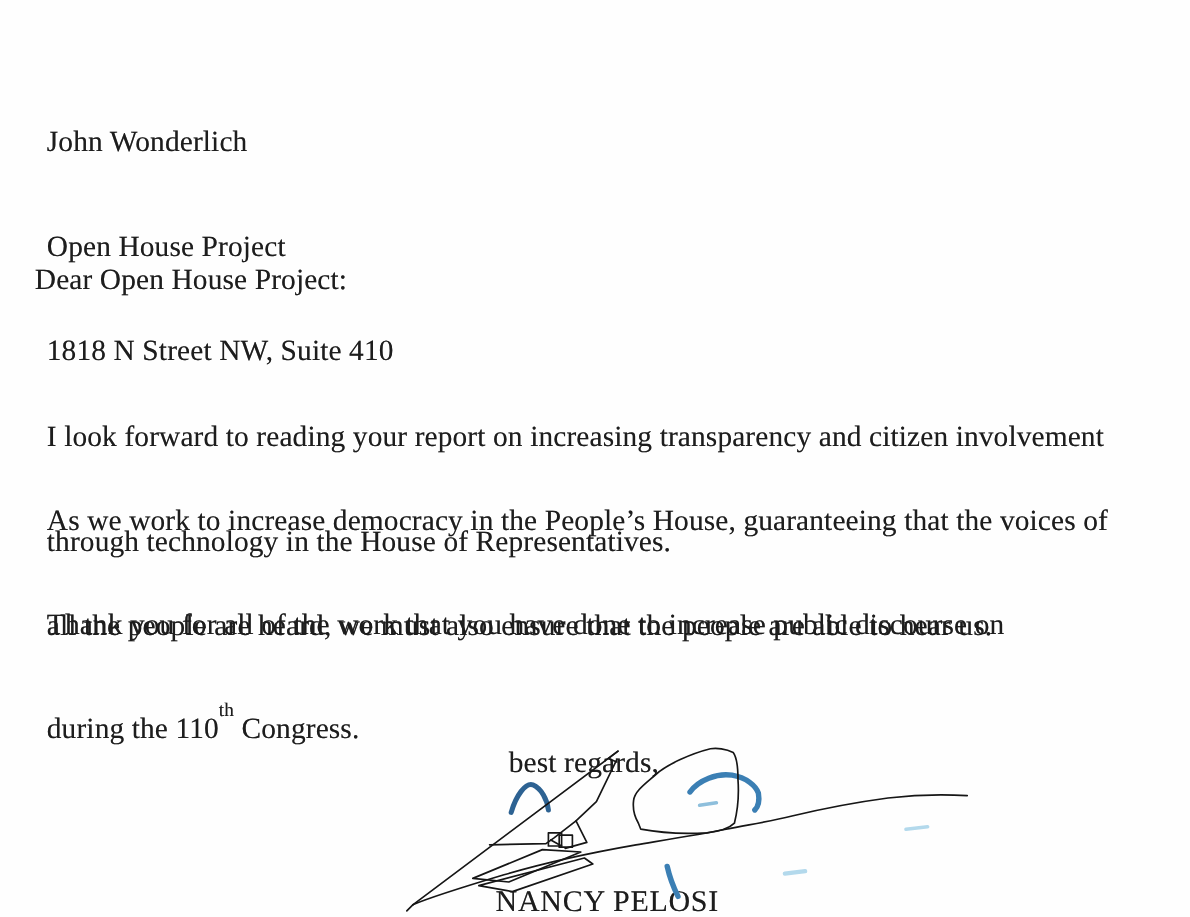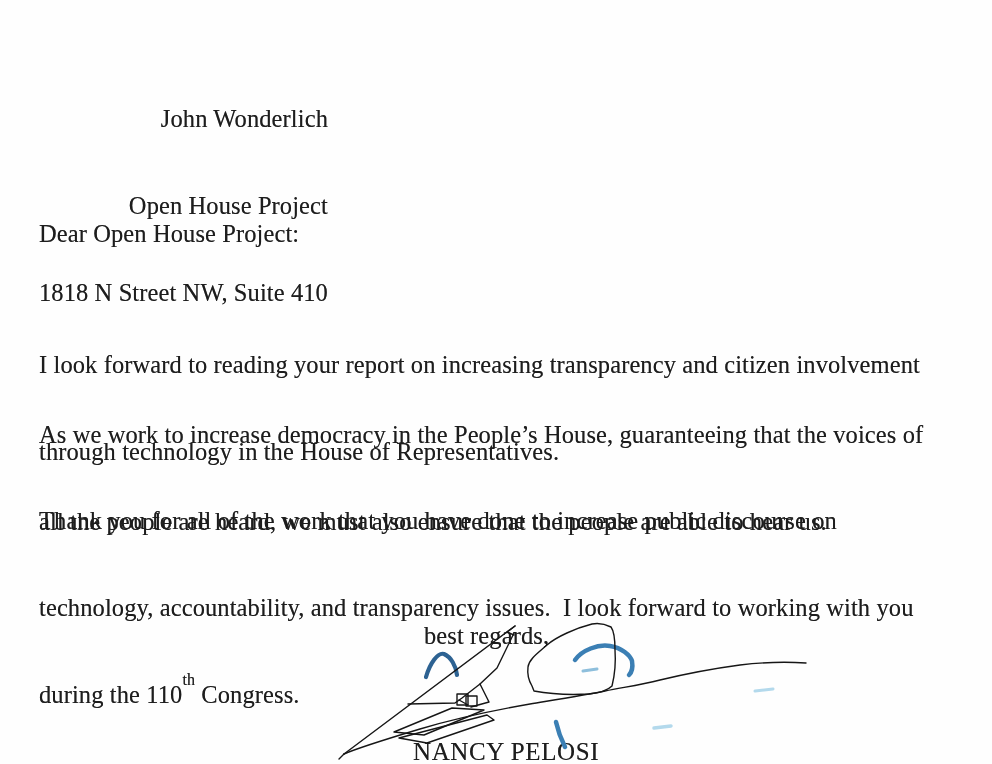--- a/index.html
+++ b/index.html
@@ -14,22 +14,22 @@
   }
   .block {
     position: absolute;
     font-size: 24.5px;
     line-height: 29px;
     white-space: pre;
     letter-spacing: 0.1px;
     text-shadow: 0 0 0.5px rgba(30,30,30,0.55);
   }
   .tline { white-space: pre; }
-  .recipient   { left: 39px; top: 46px; text-align: right; }
-  .salutation  { left: 39px; top: 219px; }
+  .recipient   { left: 39px; top: 46px; }
+  .salutation  { left: 29px; top: 219px; }
   .para-1      { left: 39px; top: 292px; }
   .para-2      { left: 39px; top: 362px; }
   .para-3      { left: 39px; top: 448px; }
   .closing     { left: 424px; top: 621px; }
   .signer      { left: 413px; top: 737px; font-size: 25px; line-height: 30px; letter-spacing: 0.6px; }
   sup.ord {
     font-size: 16px;
     line-height: 0;
     position: relative;
     top: -9px;
@@ -58,21 +58,20 @@
     <div class="tline">through technology in the House of Representatives.</div>
   </div>
 
   <div class="block para-2">
     <div class="tline">As we work to increase democracy in the People’s House, guaranteeing that the voices of</div>
     <div class="tline">all the people are heard, we must also ensure that the people are able to hear us.</div>
   </div>
 
   <div class="block para-3">
     <div class="tline">Thank you for all of the work that you have done to increase public discourse on</div>
-    <div class="tline">technology, accountability, and transparency issues.  I look forward to working with you</div>
     <div class="tline"><span>during the 110</span><sup class="ord">th</sup><span> Congress.</span></div>
   </div>
 
   <div class="block closing">best regards,</div>
 
   <div class="block signer">NANCY PELOSI</div>
 
   <svg class="sig-overlay" width="992" height="764" viewBox="0 0 992 764">
     <g fill="none" stroke-linecap="round" stroke-linejoin="round">
 

